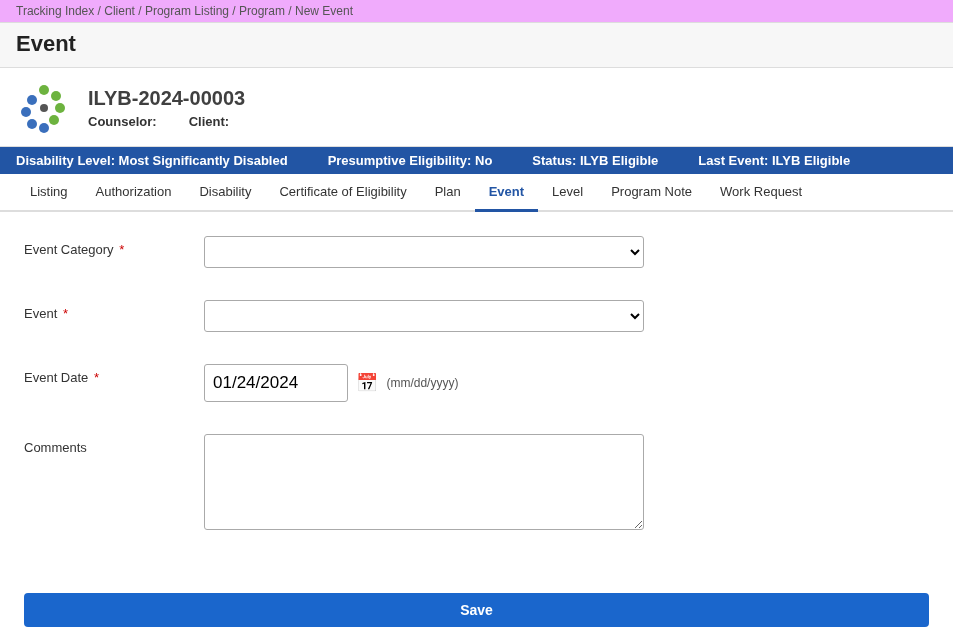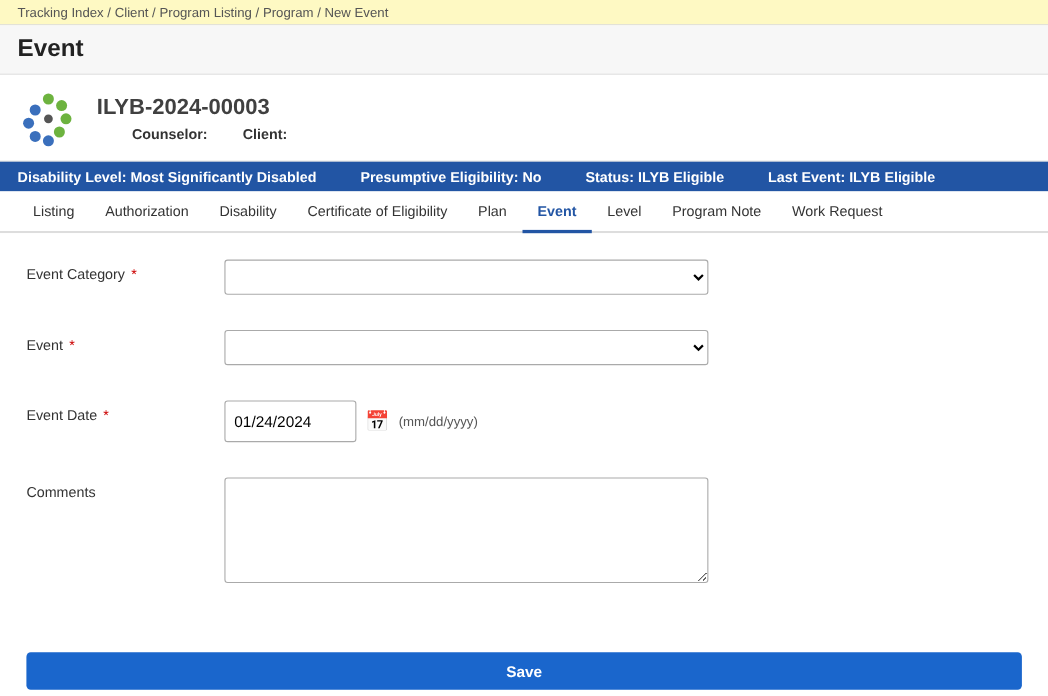--- a/index.html
+++ b/index.html
@@ -1,20 +1,20 @@
 <!DOCTYPE html>
 <html><head>
   <meta charset="utf-8">
   <style>
     * { box-sizing: border-box; margin: 0; padding: 0; }
     body { font-family: Arial, sans-serif; font-size: 14px; color: #333; background: #fff; width: 953px; }
 
     
     .breadcrumb {
-      background: #fef9c3;
+      background: #f0abfc;
       padding: 4px 16px;
       font-size: 12px;
       color: #555;
       border-bottom: 1px solid #ddd;
     }
 
     
     .page-title-bar {
       background: #f7f7f7;
       padding: 8px 16px 10px;
@@ -43,21 +43,20 @@
     .header-info h2 {
       font-size: 20px;
       font-weight: bold;
       color: #404040;
       margin-bottom: 4px;
     }
     .header-meta {
       display: flex;
       gap: 32px;
       font-size: 13px;
-      margin-left: 32px;
     }
     .header-meta span strong { font-weight: bold; }
 
     
     .status-bar {
       background: #2255a4;
       color: #fff;
       padding: 6px 16px;
       font-size: 13px;
       display: flex;
@@ -126,23 +125,23 @@
       background: #fff;
       appearance: auto;
       height: 32px;
     }
     .date-row {
       display: flex;
       align-items: center;
       gap: 8px;
     }
     input.date-input {
-      width: 120px;
+      width: 144px;
       padding: 18px 8px;
-      font-size: 14px;
+      font-size: 17px;
       border: 1px solid #aaa;
       border-radius: 3px;
       height: 32px;
     }
     .cal-icon {
       font-size: 18px;
       color: #333;
       cursor: pointer;
     }
     .date-format-hint {

